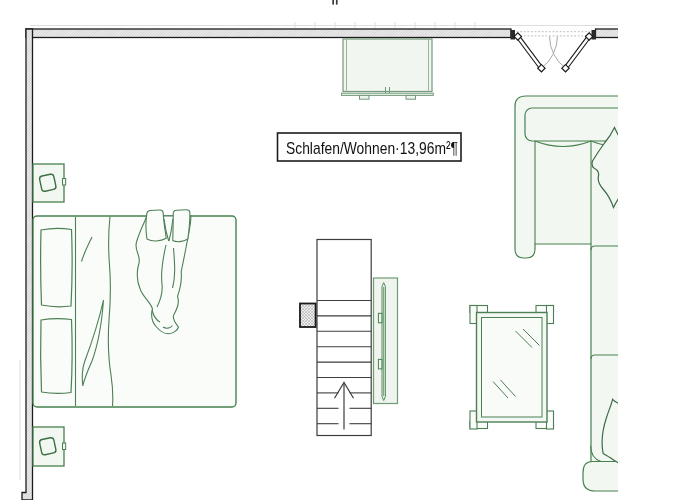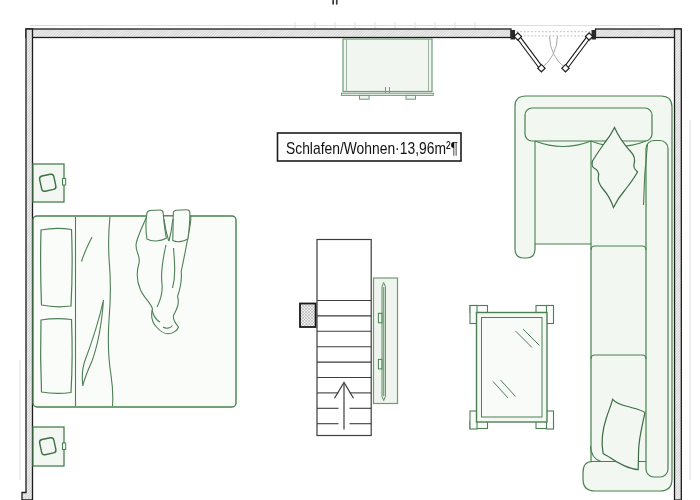--- a/index.html
+++ b/index.html
@@ -1,16 +1,16 @@
 <!DOCTYPE html>
 <html><head>
 <meta charset="utf-8">
 <style>
   html,body{margin:0;padding:0;background:#ffffff;}
-  #plan{position:relative;width:700px;height:500px;overflow:hidden;
+  #plan{position:relative;width:618px;height:500px;overflow:hidden;
         font-family:"Liberation Sans", sans-serif;}
   svg{display:block;}
 </style>
 </head>
 <body>
 <div id="plan">
 <svg width="700" height="500" viewBox="0 0 700 500" xmlns="http://www.w3.org/2000/svg">
   <defs>
     <pattern id="wallhatch" width="2" height="2" patternUnits="userSpaceOnUse" patternTransform="rotate(-45)">
       <rect width="2" height="2" fill="#f1f1f1"></rect>

